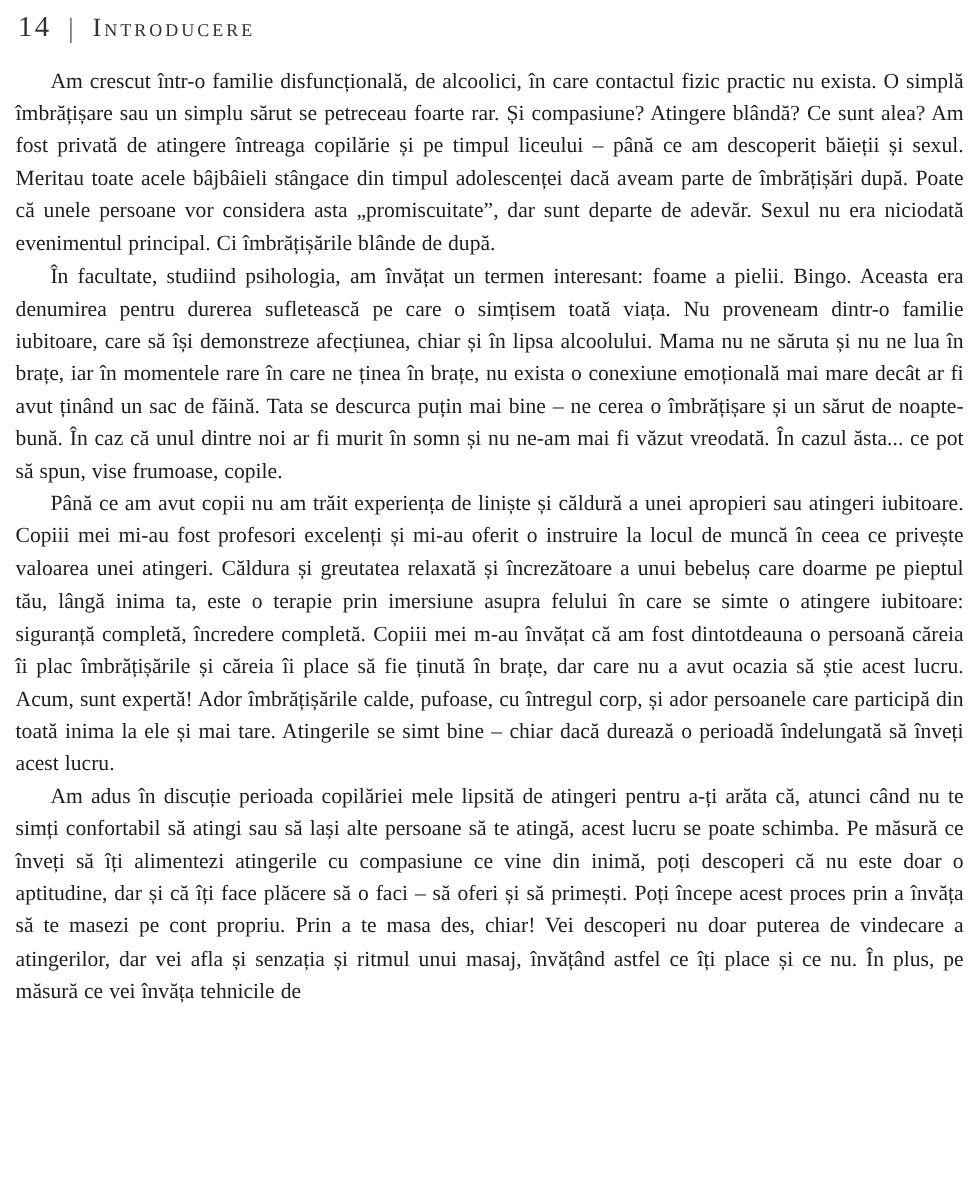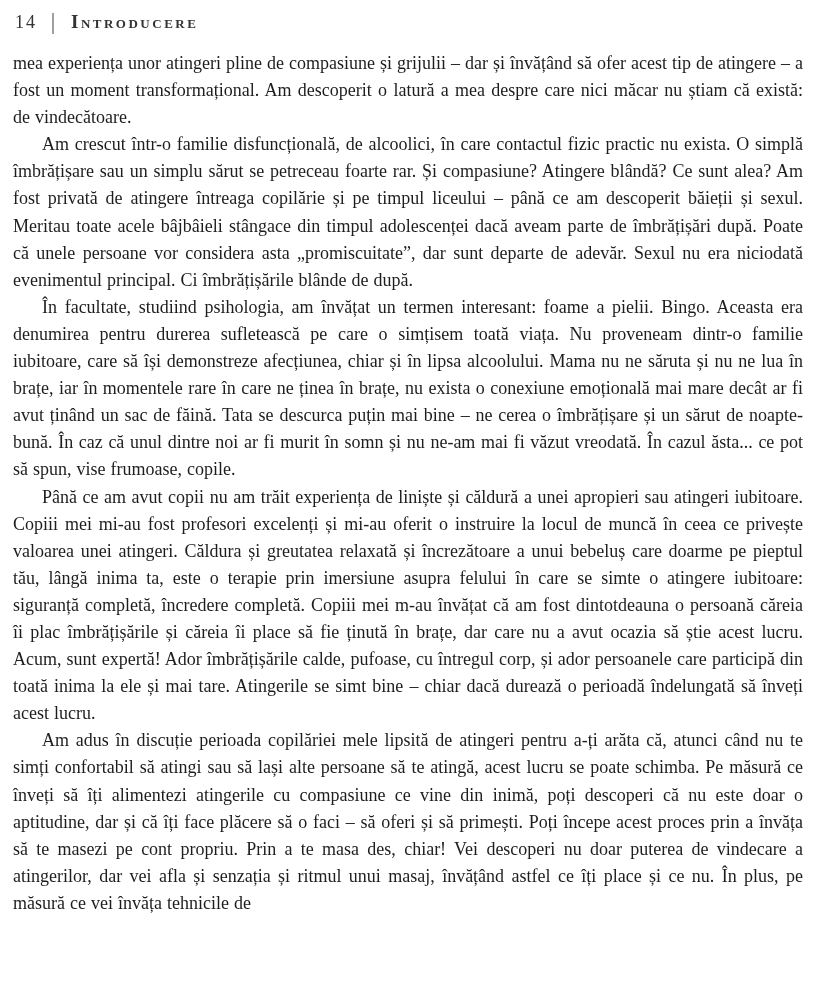--- a/index.html
+++ b/index.html
@@ -22,39 +22,38 @@
   }
 
   .running-header {
     display: flex;
     align-items: baseline;
     color: #333333;
     margin-left: 2px;
   }
 
   .page-number {
-    font-size: 18px;
+    font-size: 24px;
     letter-spacing: 2px;
     font-variant-numeric: oldstyle-nums;
   }
 
   .header-separator {
     font-size: 20px;
     font-weight: 300;
     color: #444444;
     margin: 0 16px 0 14px;
     transform: scaleY(1.15);
     display: inline-block;
   }
 
   .header-title {
     font-variant: small-caps;
-    font-size: 19px;
+    font-size: 22px;
     letter-spacing: 2.5px;
-    font-weight: bold;
   }
 
   .page-body {
     margin-top: 17px;
     font-size: 18px;
     line-height: 27.1px;
     text-align: justify;
     color: #1d1d1d;
     word-spacing: 0.5px;
   }
@@ -69,19 +68,18 @@
 <body style="background: rgb(255, 255, 255);">
 
 <div class="page">
   <header class="running-header" style="color: rgb(51, 51, 51);">
     <span class="page-number">14</span>
     <span class="header-separator">|</span>
     <span class="header-title">Introducere</span>
   </header>
 
   <main class="page-body" style="color: rgb(29, 29, 29);">
-      <p class="para"><span class="">mea experiența unor atingeri pline de compasiune și grijulii – dar și învățând să ofer acest tip de atingere – a fost un moment transformațional. Am descoperit o latură a mea despre care nici măcar nu știam că există: de vindecătoare.</span></p>
       <p class="para indent"><span class="">Am crescut într-o familie disfuncțională, de alcoolici, în care contactul fizic practic nu exista. O simplă îmbrățișare sau un simplu sărut se petreceau foarte rar. Și compasiune? Atingere blândă? Ce sunt alea? Am fost privată de atingere întreaga copilărie și pe timpul liceului – până ce am descoperit băieții și sexul. Meritau toate acele bâjbâieli stângace din timpul adolescenței dacă aveam parte de îmbrățișări după. Poate că unele persoane vor considera asta „promiscuitate”, dar sunt departe de adevăr. Sexul nu era niciodată evenimentul principal. Ci îmbrățișările blânde de după.</span></p>
       <p class="para indent"><span class="">În facultate, studiind psihologia, am învățat un termen interesant: </span><span class="italic">foame a pielii</span><span class="">. Bingo. Aceasta era denumirea pentru durerea sufletească pe care o simțisem toată viața. Nu proveneam dintr-o familie iubitoare, care să își demonstreze afecțiunea, chiar și în lipsa alcoolului. Mama nu ne săruta și nu ne lua în brațe, iar în momentele rare în care ne ținea în brațe, nu exista o conexiune emoțională mai mare decât ar fi avut ținând un sac de făină. Tata se descurca puțin mai bine – ne cerea o îmbrățișare și un sărut de noapte-bună. În caz că unul dintre noi ar fi murit în somn și nu ne-am mai fi văzut vreodată. În cazul ăsta... ce pot să spun, vise frumoase, copile.</span></p>
       <p class="para indent"><span class="">Până ce am avut copii nu am trăit experiența de liniște și căldură a unei apropieri sau atingeri iubitoare. Copiii mei mi-au fost profesori excelenți și mi-au oferit o instruire la locul de muncă în ceea ce privește valoarea unei atingeri. Căldura și greutatea relaxată și încrezătoare a unui bebeluș care doarme pe pieptul tău, lângă inima ta, este o terapie prin imersiune asupra felului în care se simte o atingere iubitoare: siguranță completă, încredere completă. Copiii mei m-au învățat că am fost dintotdeauna o persoană căreia îi plac îmbrățișările și căreia îi place să fie ținută în brațe, dar care nu a avut ocazia să știe acest lucru. Acum, sunt expertă! Ador îmbrățișările calde, pufoase, cu întregul corp, și ador persoanele care participă din toată inima la ele și mai tare. Atingerile se simt </span><span class="italic">bine</span><span class=""> – chiar dacă durează o perioadă îndelungată să înveți acest lucru.</span></p>
       <p class="para indent"><span class="">Am adus în discuție perioada copilăriei mele lipsită de atingeri pentru a-ți arăta că, atunci când nu te simți confortabil să atingi sau să lași alte persoane să te atingă, acest lucru se poate schimba. Pe măsură ce înveți să îți alimentezi atingerile cu compasiune ce vine din inimă, poți descoperi că nu este doar o aptitudine, dar și că îți face plăcere să o faci – să oferi și să primești. Poți începe acest proces prin a învăța să te masezi pe cont propriu. Prin a te masa des, chiar! Vei descoperi nu doar puterea de vindecare a atingerilor, dar vei afla și senzația și ritmul unui masaj, învățând astfel ce îți place și ce nu. În plus, pe măsură ce vei învăța tehnicile de</span></p>
     </main>
 </div>
 
 </body></html>

